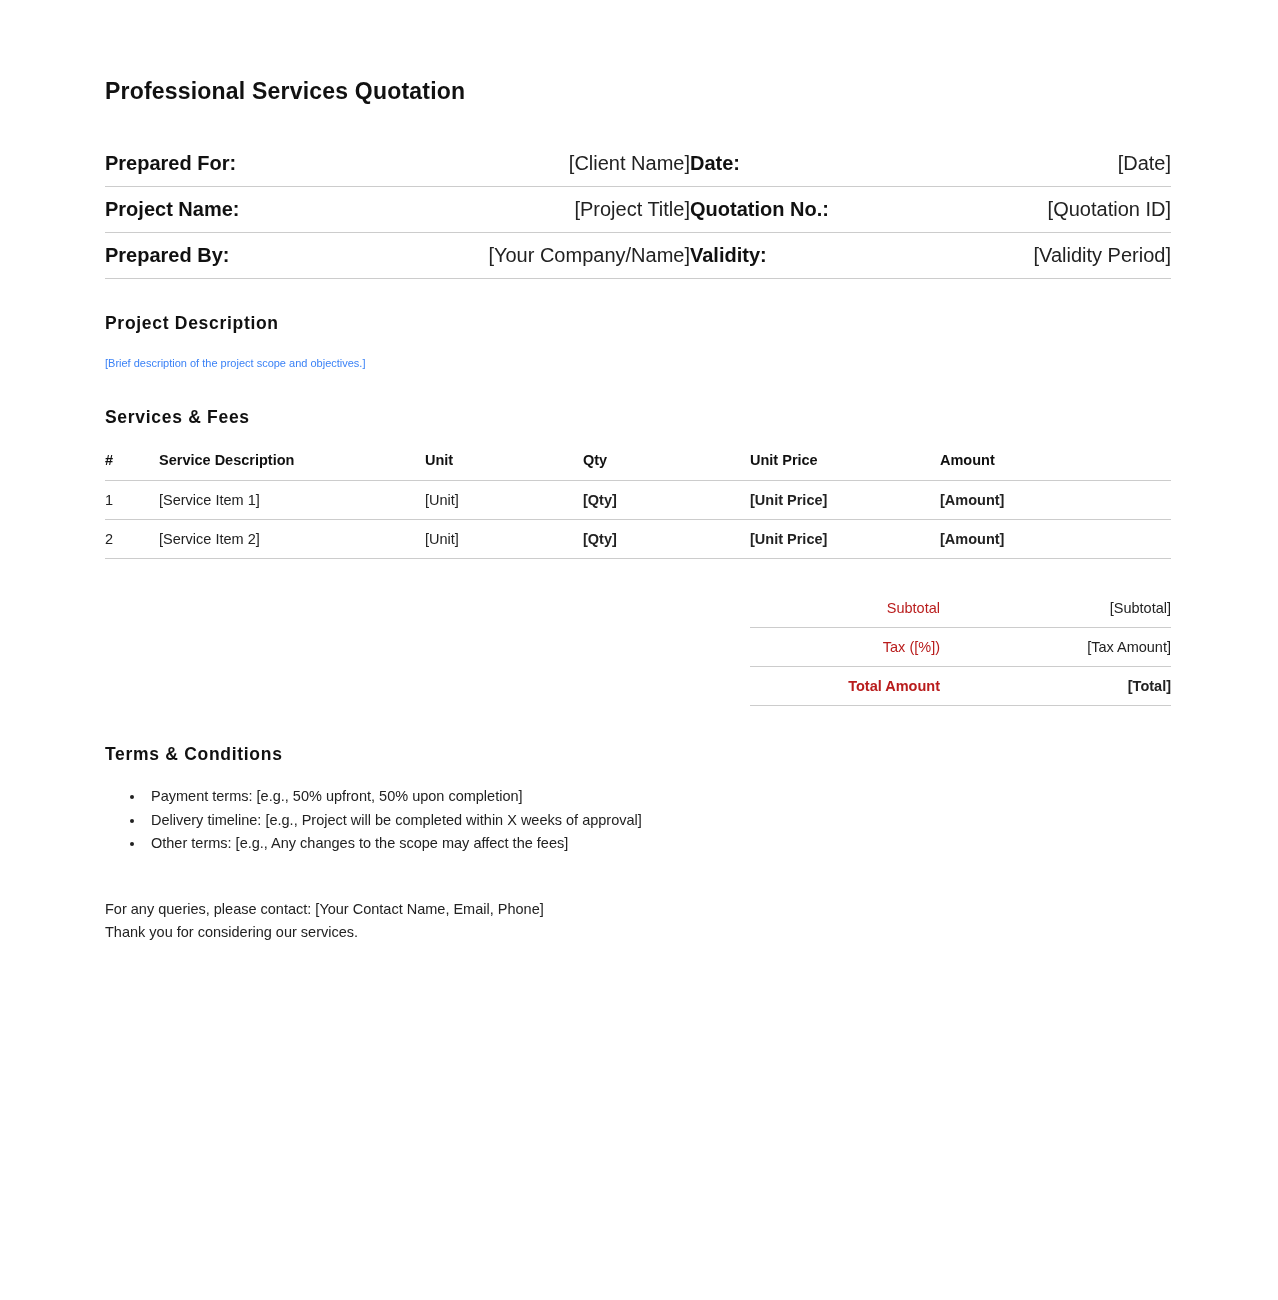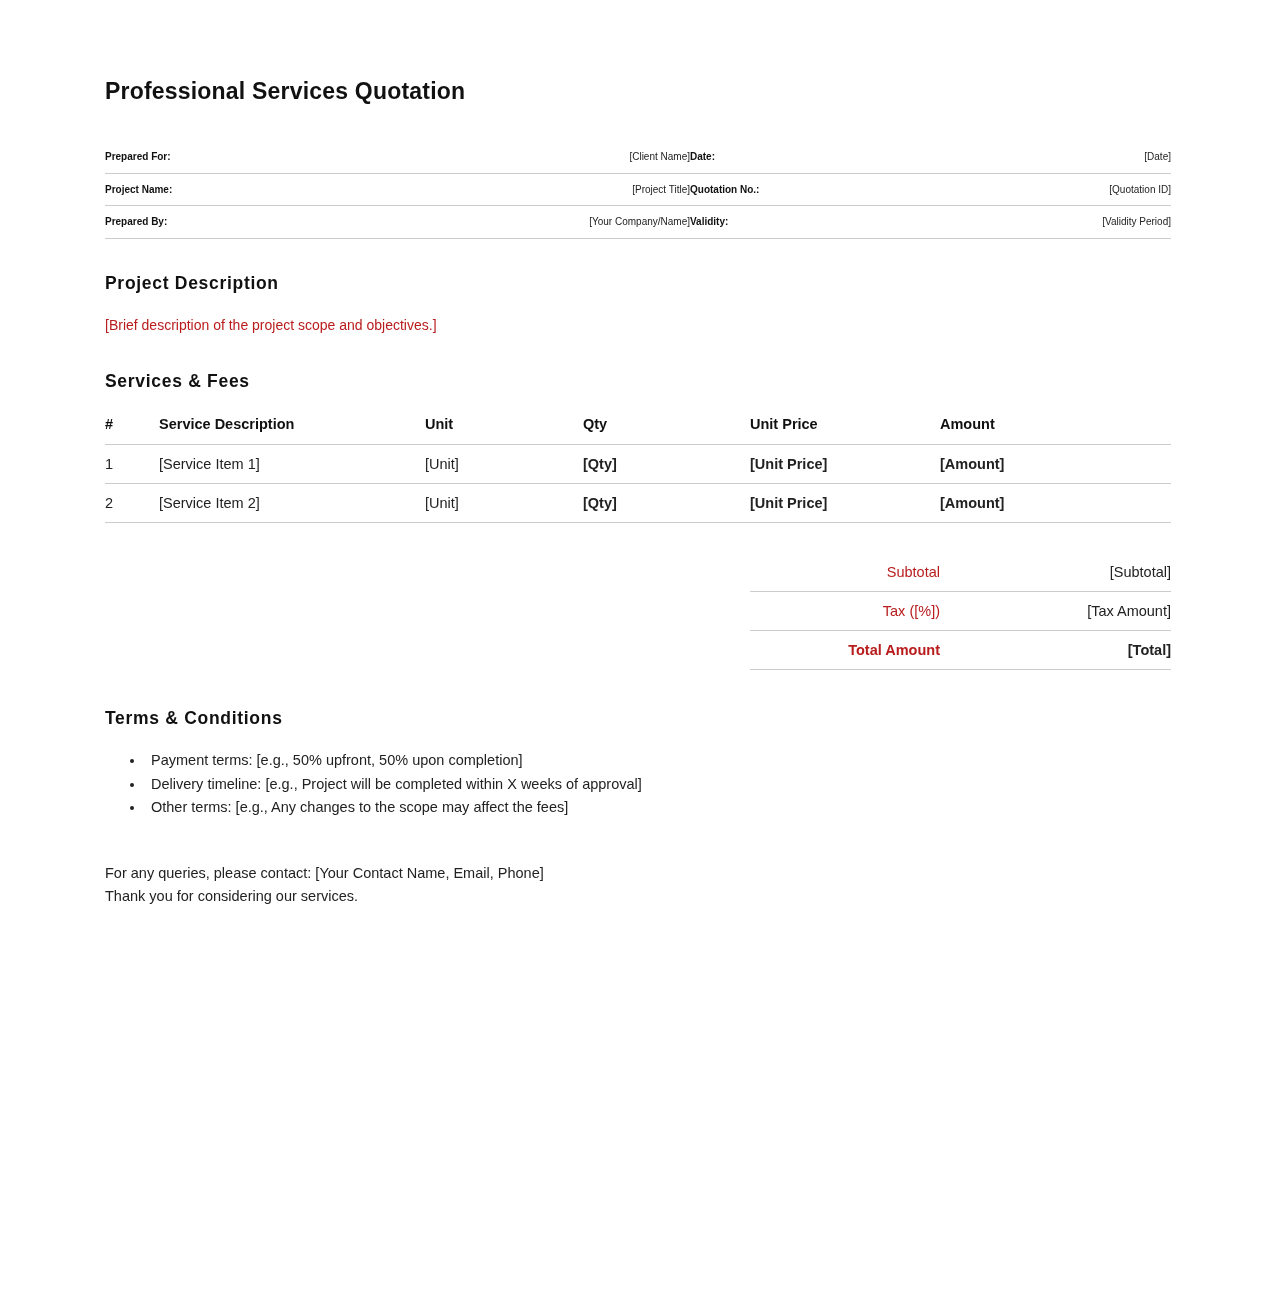--- a/index.html
+++ b/index.html
@@ -35,21 +35,21 @@
   
   table.info {
     width: 1066px;
     border-collapse: collapse;
     table-layout: fixed;
     margin: 0 0 34px 0;
   }
   table.info td {
     border-bottom: 1px solid #cccccc;
     padding: 9px 0 9px 0;
-    font-size: 10px;
+    font-size: 20px;
     vertical-align: middle;
     line-height: 1.35;
   }
   table.info td.lbl {
     font-weight: bold;
     color: #111111;
   }
   table.info td.val {
     color: #222222;
     text-align: right;
@@ -63,22 +63,22 @@
   h2.section {
     font-size: 17.5px;
     font-weight: bold;
     letter-spacing: 0.7px;
     color: #111111;
     margin: 0 0 22px 0;
   }
   h2.section.tight { margin-bottom: 20px; }
 
   p.desc {
-    font-size: 14px;
-    color: #b91c1c;
+    font-size: 11px;
+    color: #3b82f6;
     margin: 0 0 36px 0;
     line-height: 1.4;
   }
 
   
   table.services {
     width: 1066px;
     border-collapse: collapse;
     table-layout: fixed;
     margin: 0 0 38px 0;

